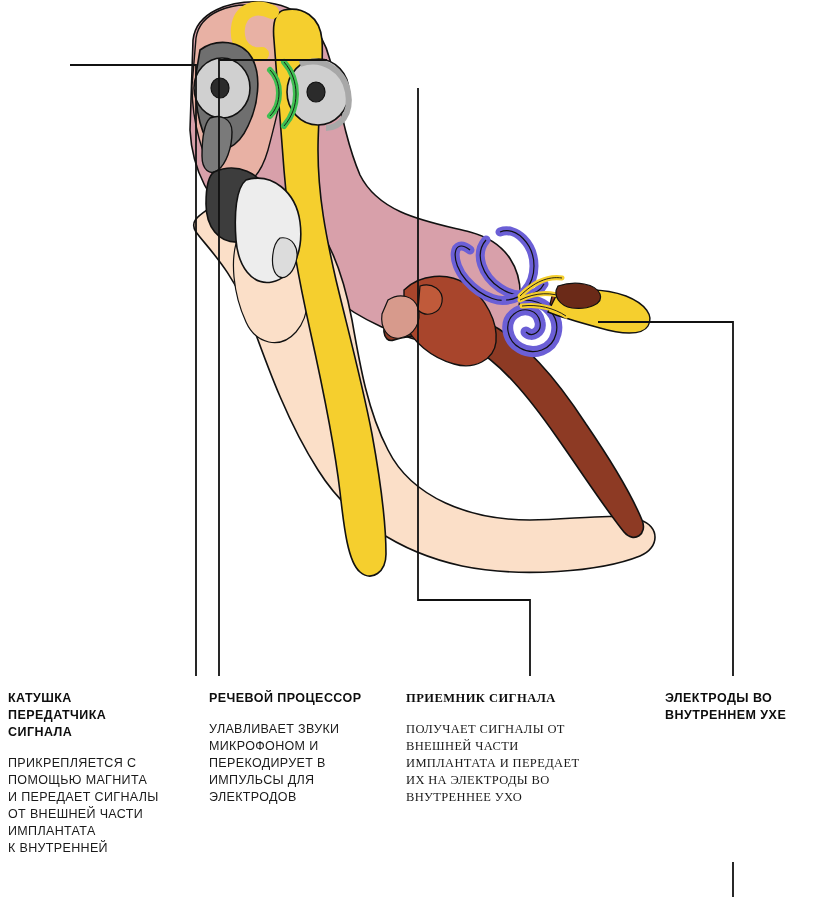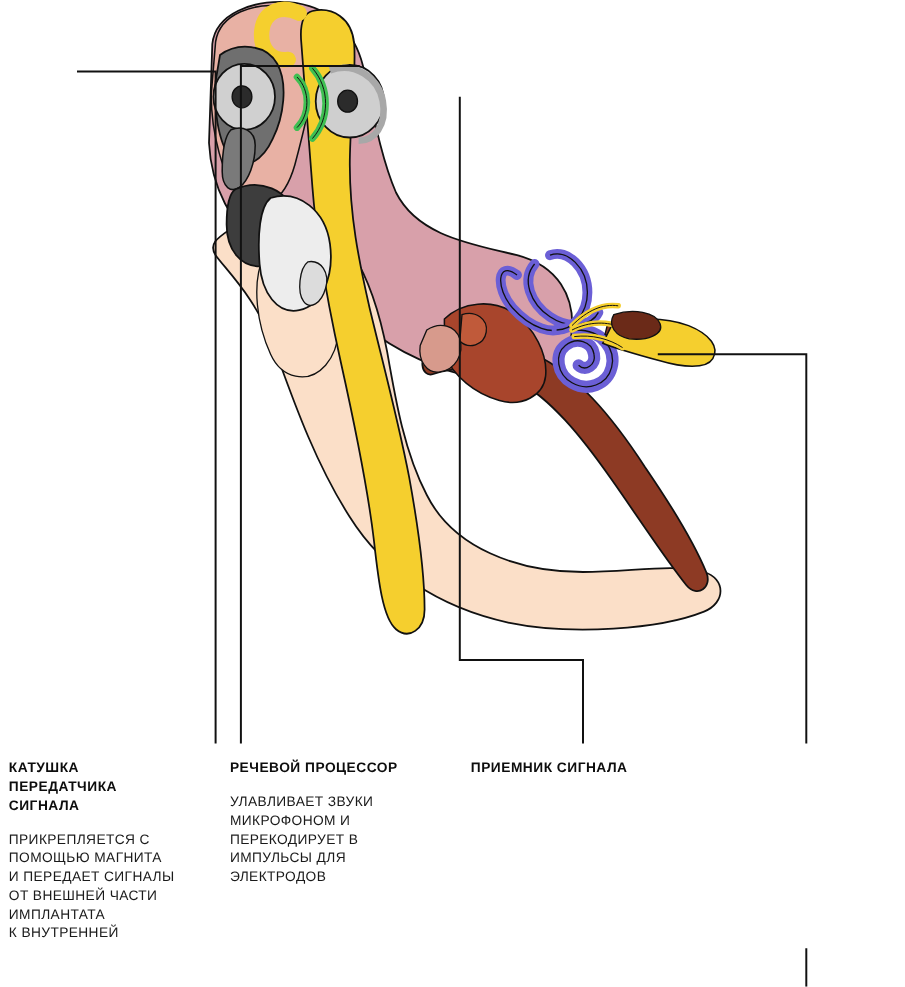--- a/index.html
+++ b/index.html
@@ -53,21 +53,21 @@
     font-weight: normal;
     letter-spacing: 0.35px;
     line-height: 17px;
     color: #1a1a1a;
     text-transform: uppercase;
     margin: 0;
     white-space: pre-line;
   }
   #cal0 { left: 8px;  width: 186px; }
   #cal1 { left: 209px; width: 200px; }
-  #cal2 { left: 428px; width: 200px; }
+  #cal2 { left: 406px; width: 200px; font-family: Liberation Serif, serif; }
   #cal3 { left: 665px; width: 150px; }
 </style>
 </head>
 <body>
 
 <div id="stage">
 
   <svg class="art" viewBox="0 0 823 897" xmlns="http://www.w3.org/2000/svg">
 
     <g>
@@ -202,19 +202,26 @@
       <p class="c-title">РЕЧЕВОЙ ПРОЦЕССОР</p>
       <p class="c-body">УЛАВЛИВАЕТ ЗВУКИ
 МИКРОФОНОМ И
 ПЕРЕКОДИРУЕТ В
 ИМПУЛЬСЫ ДЛЯ
 ЭЛЕКТРОДОВ</p>
     </div>
 
     <div class="callout" id="cal2">
       <p class="c-title">ПРИЕМНИК СИГНАЛА</p>
+      <p class="c-body">ПОЛУЧАЕТ СИГНАЛЫ ОТ
+ВНЕШНЕЙ ЧАСТИ
+ИМПЛАНТАТА И ПЕРЕДАЕТ
+ИХ НА ЭЛЕКТРОДЫ ВО
+ВНУТРЕННЕЕ УХО</p>
     </div>
 
     <div class="callout" id="cal3">
+      <p class="c-title">ЭЛЕКТРОДЫ ВО
+ВНУТРЕННЕМ УХЕ</p>
     </div>
 
   </div>
 </div>
 
 </body></html>

